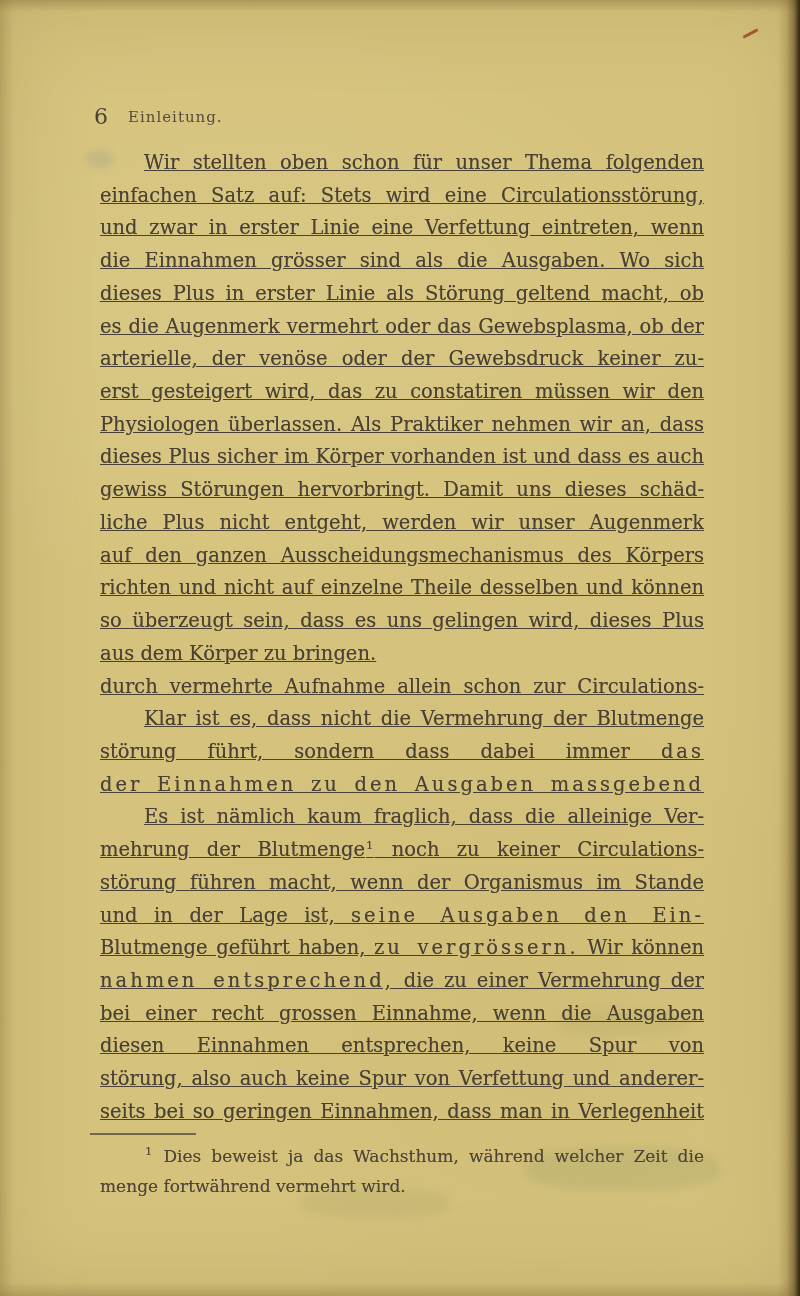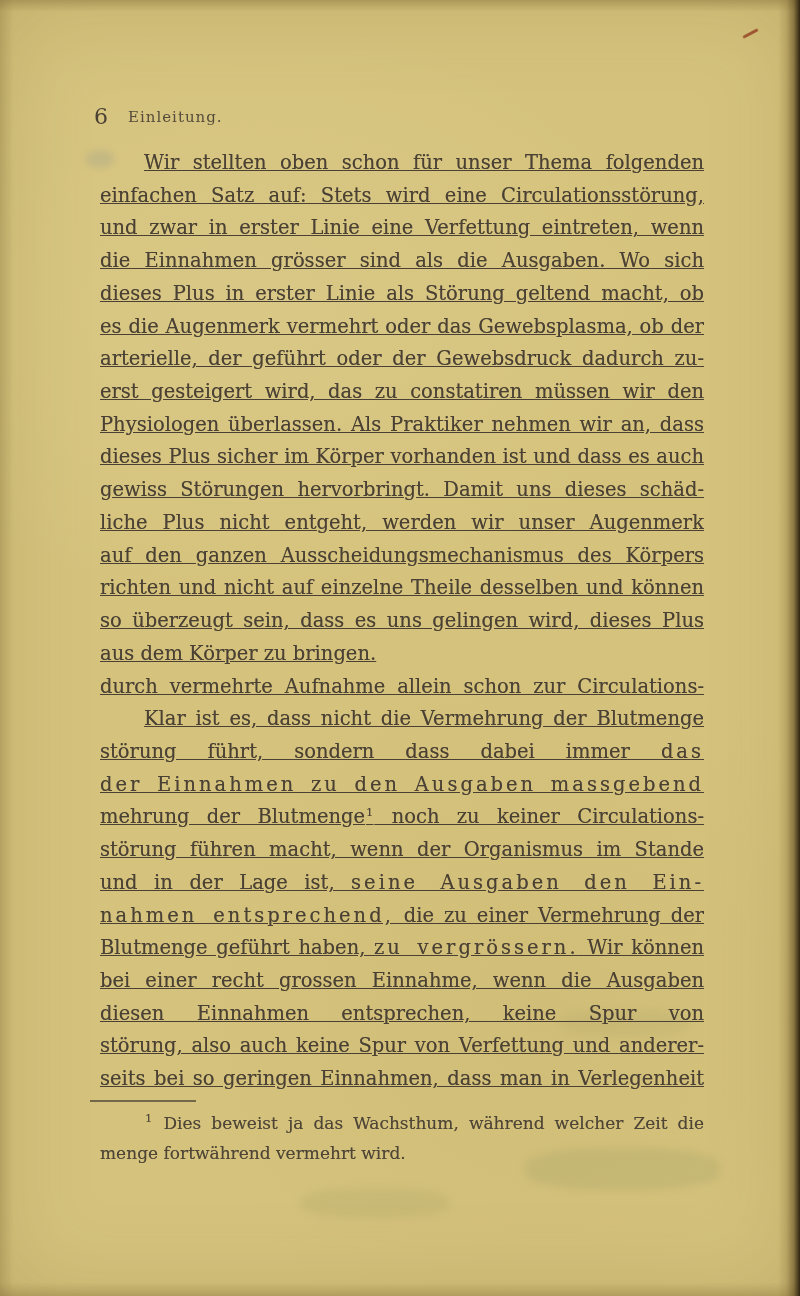--- a/index.html
+++ b/index.html
@@ -77,43 +77,44 @@
       <span class="runtitle">Einleitung.</span>
     </div>
     <div class="bodytext">
         <div>
           <div class="line indent"><span class="seg">Wir stellten oben schon für unser Thema folgenden</span></div>
           <div class="line"><span class="seg">einfachen Satz auf: Stets wird eine Circulationsstörung,</span></div>
           <div class="line"><span class="seg">und zwar in erster Linie eine Verfettung eintreten, wenn</span></div>
           <div class="line"><span class="seg">die Einnahmen grösser sind als die Ausgaben. Wo sich</span></div>
           <div class="line"><span class="seg">dieses Plus in erster Linie als Störung geltend macht, ob</span></div>
           <div class="line"><span class="seg">es die Augenmerk vermehrt oder das Gewebsplasma, ob der</span></div>
-          <div class="line"><span class="seg">arterielle, der geführt oder der Gewebsdruck dadurch zu-</span></div>
+          <div class="line"><span class="seg">arterielle, der venöse oder der Gewebsdruck keiner zu-</span></div>
           <div class="line"><span class="seg">erst gesteigert wird, das zu constatiren müssen wir den</span></div>
           <div class="line"><span class="seg">Physiologen überlassen. Als Praktiker nehmen wir an, dass</span></div>
           <div class="line"><span class="seg">dieses Plus sicher im Körper vorhanden ist und dass es auch</span></div>
           <div class="line"><span class="seg">gewiss Störungen hervorbringt. Damit uns dieses schäd-</span></div>
           <div class="line"><span class="seg">liche Plus nicht entgeht, werden wir unser Augenmerk</span></div>
           <div class="line"><span class="seg">auf den ganzen Ausscheidungsmechanismus des Körpers</span></div>
           <div class="line"><span class="seg">richten und nicht auf einzelne Theile desselben und können</span></div>
           <div class="line"><span class="seg">so überzeugt sein, dass es uns gelingen wird, dieses Plus</span></div>
           <div class="line last"><span class="seg">aus dem Körper zu bringen.</span></div>
         </div>
         <div>
           <div class="line"><span class="seg">durch vermehrte Aufnahme allein schon zur Circulations-</span></div>
           <div class="line indent"><span class="seg">Klar ist es, dass nicht die Vermehrung der Blutmenge</span></div>
           <div class="line"><span class="seg">störung führt, sondern dass dabei immer </span><span class="seg sp">das Verhältniss</span></div>
           <div class="line"><span class="seg sp">der Einnahmen zu den Ausgaben massgebend ist.</span></div>
         </div>
         <div>
+          <div class="line indent"><span class="seg">Es ist nämlich kaum fraglich, dass die alleinige Ver-</span></div>
           <div class="line"><span class="seg">mehrung der Blutmenge</span><span class="seg sup">1</span><span class="seg"> noch zu keiner Circulations-</span></div>
           <div class="line"><span class="seg">störung führen macht, wenn der Organismus im Stande</span></div>
           <div class="line"><span class="seg">und in der Lage ist, </span><span class="seg sp">seine Ausgaben den Ein-</span></div>
+          <div class="line"><span class="seg">Blutmenge geführt haben, </span><span class="seg sp">zu vergrössern.</span><span class="seg"> Wir können</span></div>
           <div class="line"><span class="seg sp">nahmen entsprechend,</span><span class="seg"> die zu einer Vermehrung der</span></div>
-          <div class="line"><span class="seg">Blutmenge geführt haben, </span><span class="seg sp">zu vergrössern.</span><span class="seg"> Wir können</span></div>
           <div class="line"><span class="seg">bei einer recht grossen Einnahme, wenn die Ausgaben</span></div>
           <div class="line"><span class="seg">diesen Einnahmen entsprechen, keine Spur von Circulations-</span></div>
           <div class="line"><span class="seg">störung, also auch keine Spur von Verfettung und anderer-</span></div>
           <div class="line"><span class="seg">seits bei so geringen Einnahmen, dass man in Verlegenheit</span></div>
         </div>
       </div>
     <div class="footnote">
       <div class="fnrule"></div>
       <div class="fnlines">
           <div class="fnline indent"><span class="seg sup">1</span><span class="seg"> Dies beweist ja das Wachsthum, während welcher Zeit die Blut-</span></div>

